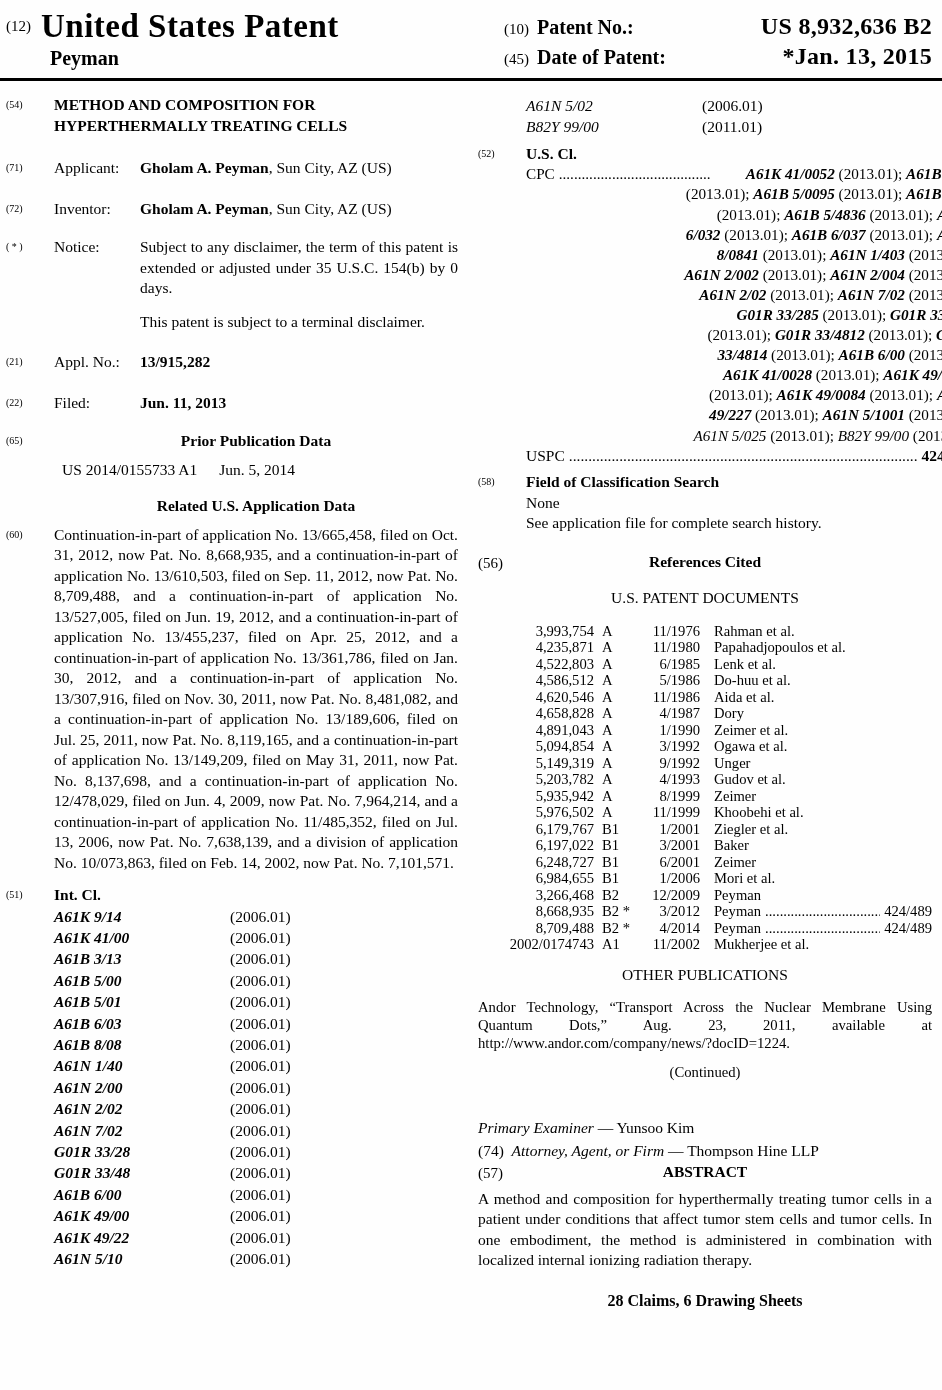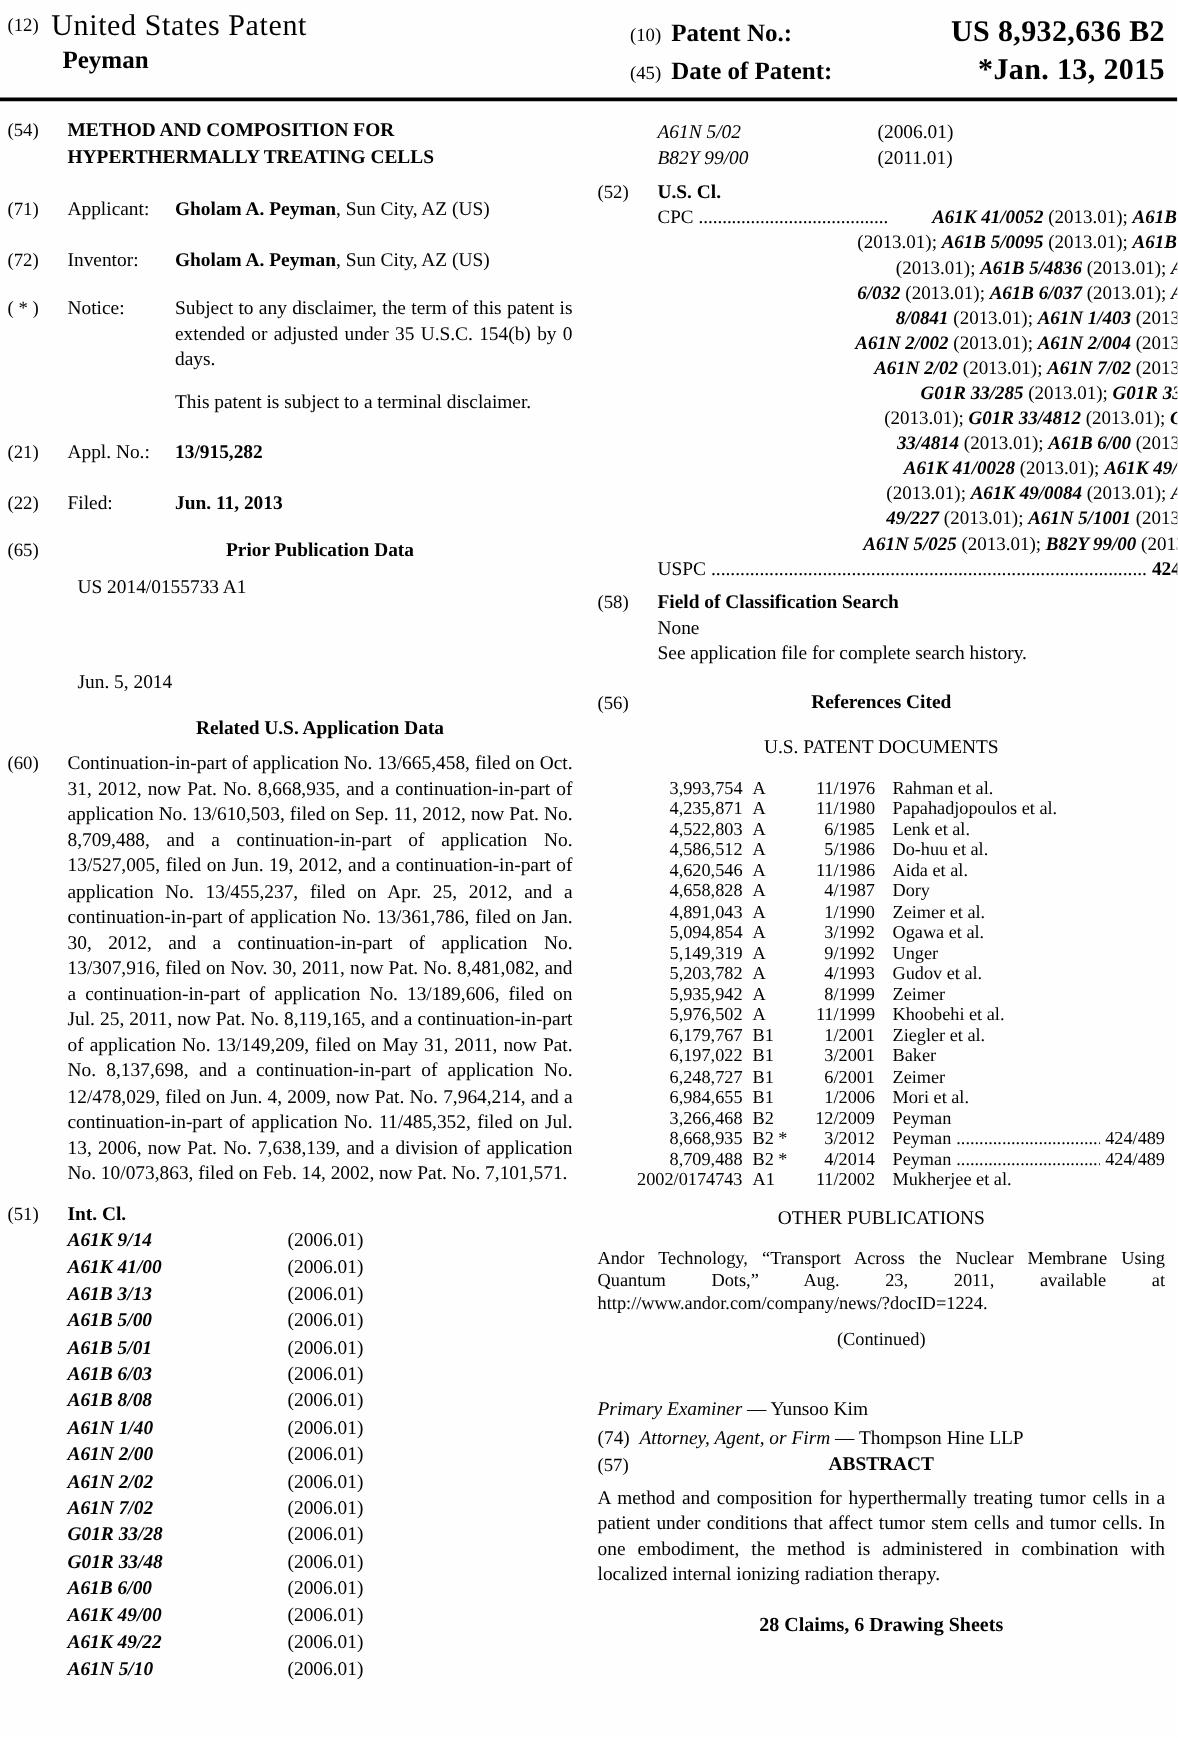--- a/index.html
+++ b/index.html
@@ -2,53 +2,53 @@
 <html><head>
 <meta charset="utf-8">
 <style>
   html,body{margin:0;padding:0;background:#ffffff;}
   .page{width:942px;height:1390px;background:#fefefe;color:#000;
         font-family:"Liberation Serif","DejaVu Serif",serif;overflow:hidden;box-sizing:border-box;}
   
   .hdr{display:flex;justify-content:space-between;padding:8px 10px 0 6px;}
   .title-row{display:flex;align-items:center;gap:10px;}
   .sec-num{font-size:15px;}
-  .us-title{font-size:24px;font-weight:normal;margin:0;letter-spacing:.5px;white-space:nowrap;text-align:right;}
+  .us-title{font-size:33px;font-weight:bold;margin:0;letter-spacing:.5px;white-space:nowrap;text-align:right;}
   .inventor-name{font-size:20px;font-weight:bold;margin:2px 0 0 44px;}
   .hdr-right{width:428px;padding-top:5px;}
   .hdr-row{display:flex;align-items:baseline;gap:8px;margin-bottom:3px;}
   .hdr-lbl{font-size:20px;font-weight:bold;white-space:nowrap;}
   .hdr-val{font-size:24px;font-weight:bold;flex:1;text-align:right;white-space:nowrap;letter-spacing:.3px;}
   .rule{border-top:3px solid #000;margin-top:5px;}
   
   .cols{display:flex;gap:20px;padding:14px 10px 0 6px;}
   .col-left{width:452px;font-size:15.5px;line-height:20.5px;}
   .col-right{flex:1;min-width:0;font-size:15.5px;line-height:20.5px;}
   .sec{display:grid;grid-template-columns:48px 1fr;}
   .sec3{display:grid;grid-template-columns:48px 86px 1fr;}
-  .num{font-size:15px;}
+  .num{font-size:10px;}
   .just{text-align:justify;margin:0;}
   .doc-title{font-weight:bold;}
   .center-head{text-align:center;font-weight:bold;}
   .center-plain{text-align:center;}
-  .pub-row{display:flex;gap:56px;padding-left:8px;margin-top:8px;flex-direction:column;}
+  .pub-row{display:flex;gap:22px;padding-left:8px;margin-top:8px;}
   .headline-rel{position:relative;}
   .abs-num{position:absolute;left:0;top:1px;font-size:15px;}
   
   .mt6{margin-top:6px;}.mt8{margin-top:8px;}.mt12{margin-top:12px;}.mt13{margin-top:13px;}.mt16{margin-top:16px;}.mt18{margin-top:18px;}.mt20{margin-top:20px;}
   .mt22{margin-top:22px;}.mt28{}.mt34{margin-top:34px;}
   
   .iclrow{display:grid;grid-template-columns:176px 1fr;line-height:21.4px;}
   .code{font-weight:bold;font-style:italic;}
   .code-light{font-style:italic;}
   
   .cpc-line{text-align:right;white-space:nowrap;line-height:20.1px;font-size:15.2px;}
   .cpc-first{display:flex;text-align:left;}
   .leader{overflow:hidden;white-space:nowrap;flex:1;min-width:0;margin:0 4px;}
-  .cpc-last .code{font-weight:bold;}
+  .cpc-last .code{font-weight:normal;}
   .uspc-row{display:flex;line-height:20.5px;}
   
   .ref-table{margin-left:14px;margin-top:14px;}
   .refrow{display:grid;grid-template-columns:102px 48px 58px 1fr;font-size:14.6px;line-height:16.5px;}
   .ref-num{text-align:right;}
   .ref-kind{padding-left:8px;}
   .ref-date{text-align:right;}
   .ref-name{padding-left:14px;display:flex;min-width:0;}
   
   .pubs-text{font-size:14.7px;line-height:17.9px;text-align:justify;overflow-wrap:anywhere;margin:14px 0 0 0;}

